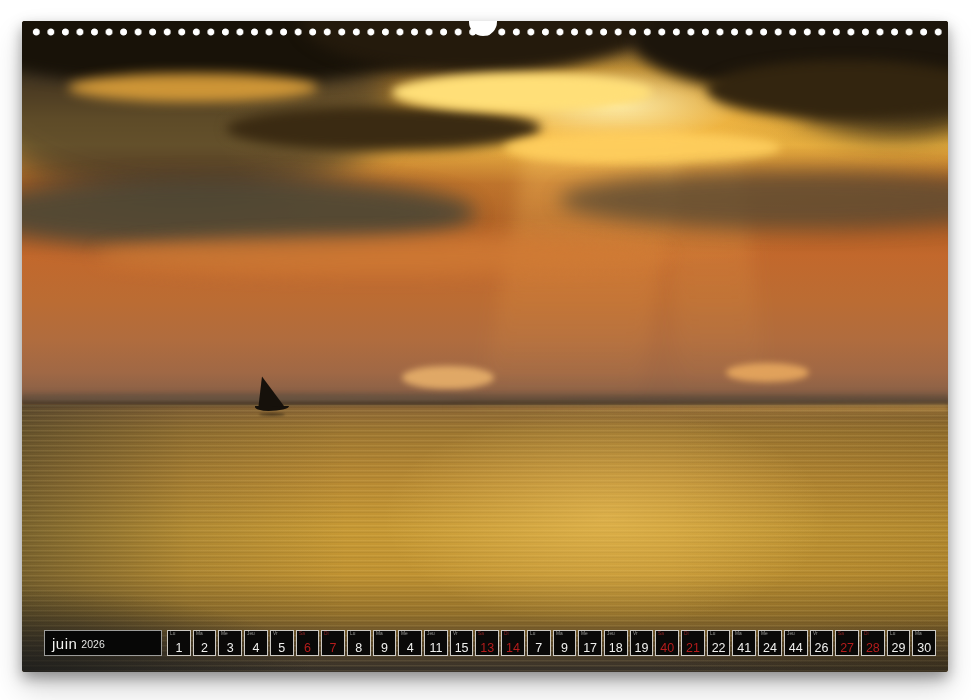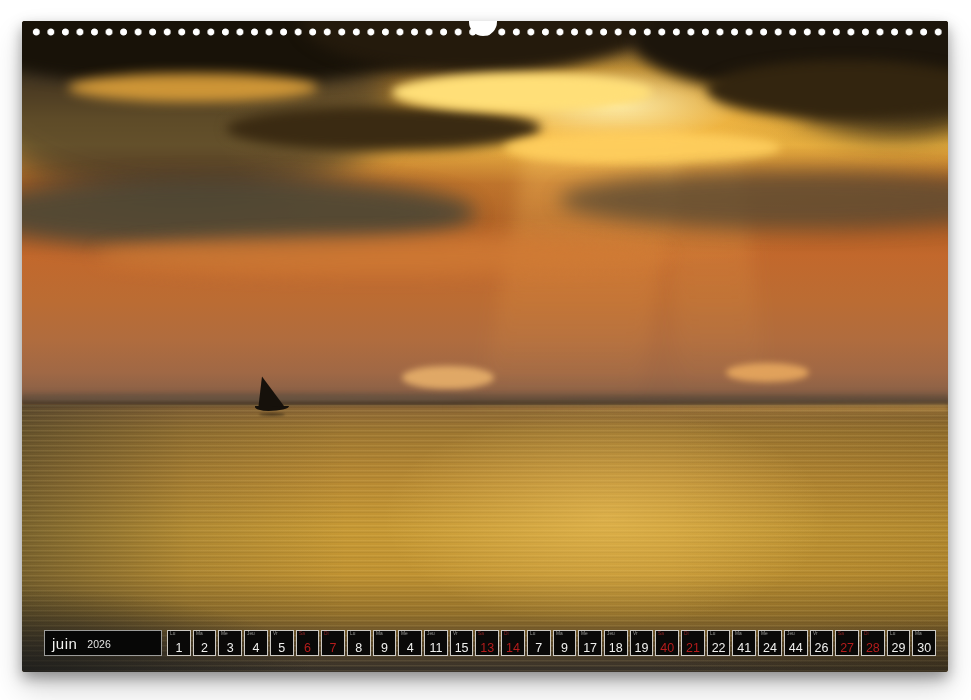--- a/index.html
+++ b/index.html
@@ -96,21 +96,21 @@
   .strip{
     position:absolute;left:22px;right:12px;bottom:16px;height:26px;
     display:flex;align-items:stretch;
   }
   .title-box{
     flex:none;width:118px;margin-right:5px;background:#070706;
     border:1px solid rgba(255,255,252,0.6);box-sizing:border-box;
     display:flex;align-items:center;padding:0 0 0 7px;white-space:nowrap;
   }
   .title-month{font-size:15px;color:#f2f2f0;letter-spacing:0.5px;}
-  .title-year{font-size:10.5px;color:#e2e2e0;margin-left:10px;padding-top:2px;}
+  .title-year{font-size:10.5px;color:#e2e2e0;margin-left:4px;padding-top:2px;}
   .cells{flex:1;display:flex;gap:2px;}
   .cell{
     flex:1;position:relative;background:#0a0908;box-sizing:border-box;
     border:1px solid rgba(252,250,242,0.8);
     display:flex;align-items:flex-end;justify-content:center;
     padding-bottom:1px;
   }
   .cell .num{font-size:12.5px;line-height:1;color:#f0f0ee;}
   .cell .dow{
     position:absolute;top:0px;left:2px;font-size:6px;line-height:7px;color:#9b9b98;

